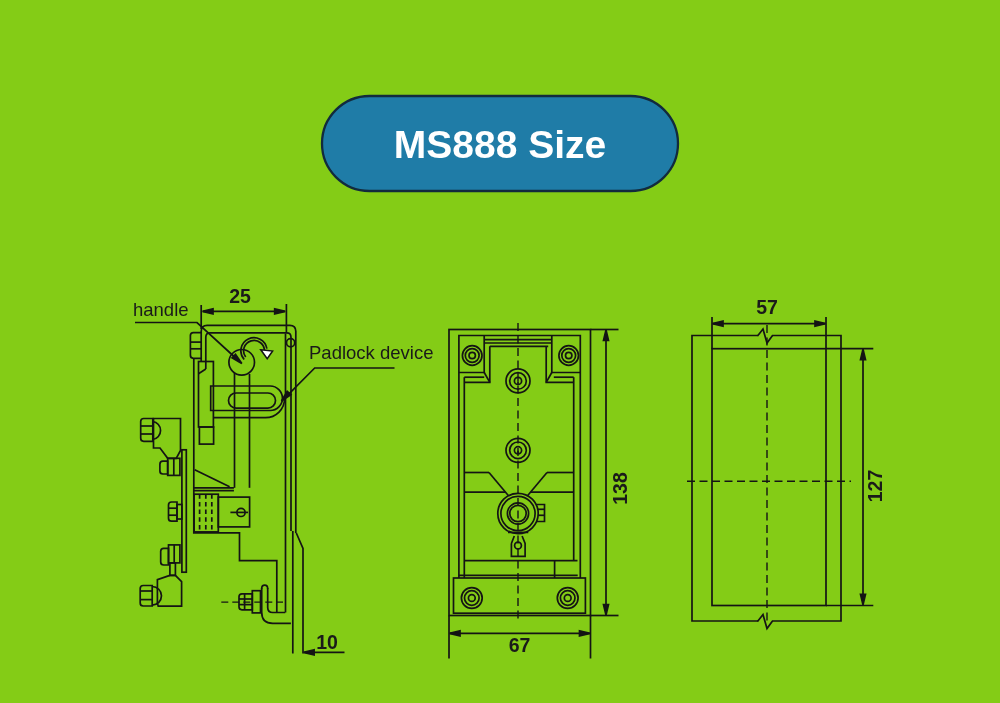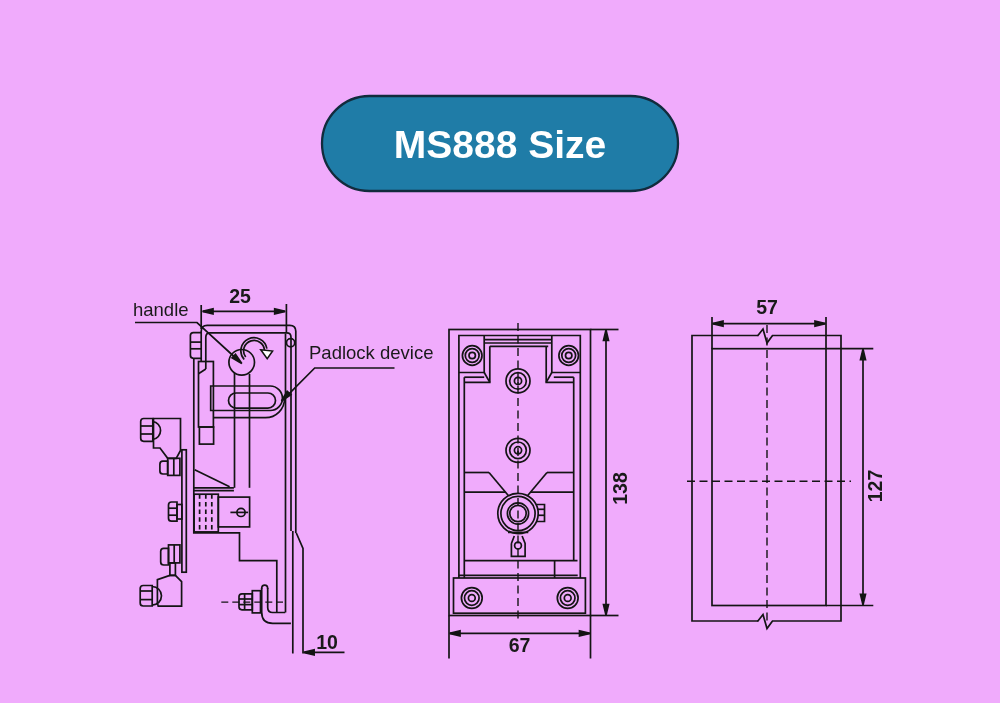--- a/index.html
+++ b/index.html
@@ -1,16 +1,16 @@
 <!DOCTYPE html>
 <html><head>
 <meta charset="utf-8">
 <style>
   html,body{margin:0;padding:0;background:#ffffff;}
-  #page{position:relative;width:1000px;height:703px;background:#f0abfc;overflow:hidden;
+  #page{position:relative;width:1000px;height:703px;background:#84cc16;overflow:hidden;
         font-family:"Liberation Sans", sans-serif;}
   svg{position:absolute;left:0;top:0;}
   text{font-family:"Liberation Sans", sans-serif;fill:#1a1a1a;}
   .dim{font-weight:bold;font-size:19.5px;}
   .lbl{font-size:18.5px;}
 </style>
 </head>
 <body>
 <div id="page">
 <svg width="1000" height="703" viewBox="0 0 1000 703">

